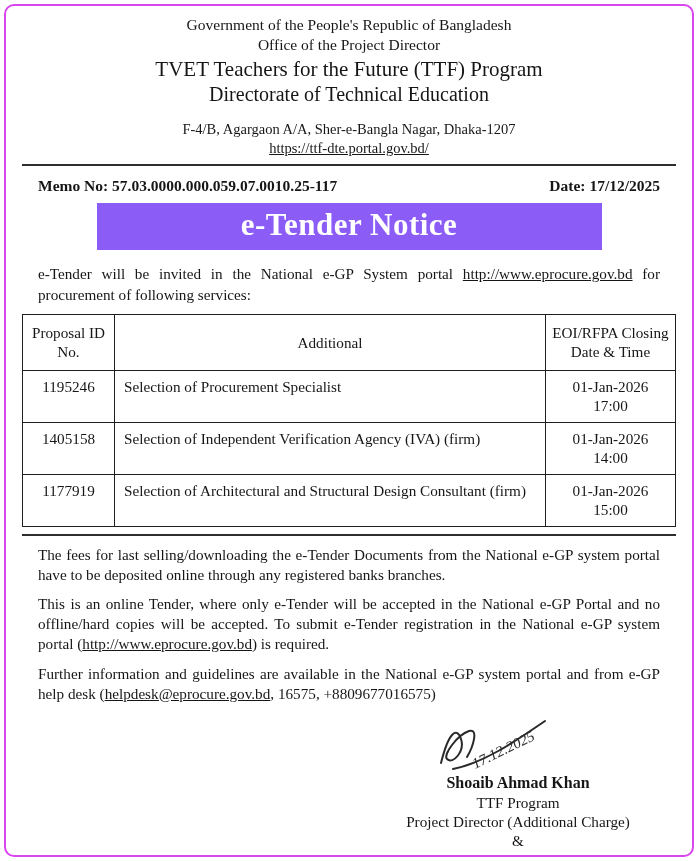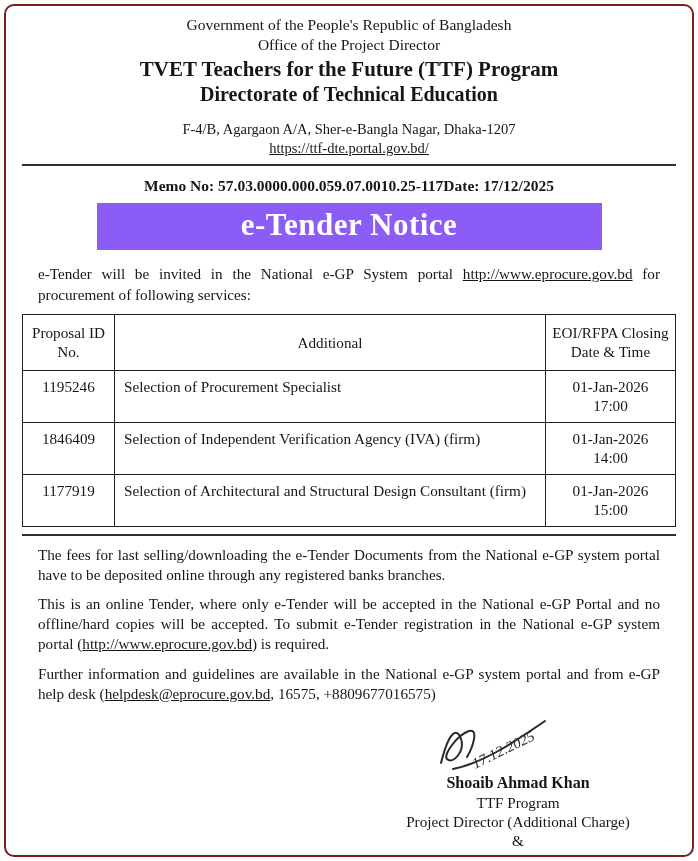--- a/index.html
+++ b/index.html
@@ -4,34 +4,34 @@
 <style>
   * { margin:0; padding:0; box-sizing:border-box; }
   html,body { background:#ffffff; }
   body {
     width:698px; height:861px; position:relative;
     font-family:"Liberation Serif","DejaVu Serif",serif;
     color:#161616; overflow:hidden;
   }
   .page {
     position:absolute; left:4px; top:4px; width:690px; height:853px;
-    border:2px solid #7f1d1d; border-radius:10px;
+    border:2px solid #d946ef; border-radius:10px;
     padding:9px 16px 8px; overflow:hidden; background:#fff;
   }
   .center { text-align:center; }
   .hdr-small { font-size:15.5px; line-height:1.28; }
-  .hdr-title  { font-size:21px; font-weight:bold; line-height:1.22; margin-top:2px; }
-  .hdr-title2 { font-size:20px; font-weight:bold; line-height:1.22; }
+  .hdr-title  { font-size:21px; font-weight:normal; line-height:1.22; margin-top:2px; }
+  .hdr-title2 { font-size:20px; font-weight:normal; line-height:1.22; }
   .hdr-addr { font-size:14.5px; line-height:1.3; margin-top:13px; }
   .hdr-link { font-size:14.5px; line-height:1.3; }
   .link { text-decoration:underline; color:inherit; cursor:pointer; }
   hr.rule { border:none; border-top:2px solid #2e2e2e; margin:7px 0 0; }
   .memo-row {
-    display:flex; justify-content:center;
-    font-weight:bold; font-size:15.5px; margin:11px 0 8px;
+    display:flex; justify-content:space-between;
+    font-weight:bold; font-size:15.5px; margin:11px 16px 8px;
   }
   .banner {
     background:#8b5cf6; color:#ffffff; width:505px;
     margin:6px auto 14px; text-align:center;
     font-size:31px; font-weight:bold; padding:4px 0 7px;
     letter-spacing:0.5px;
   }
   p.body-text {
     font-size:15.2px; line-height:1.33; text-align:justify;
     margin:0 16px 9px;
@@ -98,21 +98,21 @@
     <tbody>
       <tr>
         <td class="c">1195246</td>
         <td>Selection of Procurement Specialist</td>
         <td class="closing-cell">
           <div>01-Jan-2026</div>
           <div>17:00</div>
         </td>
       </tr>
       <tr>
-        <td class="c">1846409</td>
+        <td class="c">1405158</td>
         <td>Selection of Independent Verification Agency (IVA) (firm)</td>
         <td class="closing-cell">
           <div>01-Jan-2026</div>
           <div>14:00</div>
         </td>
       </tr>
       <tr>
         <td class="c">1177919</td>
         <td>Selection of Architectural and Structural Design Consultant (firm)</td>
         <td class="closing-cell">

